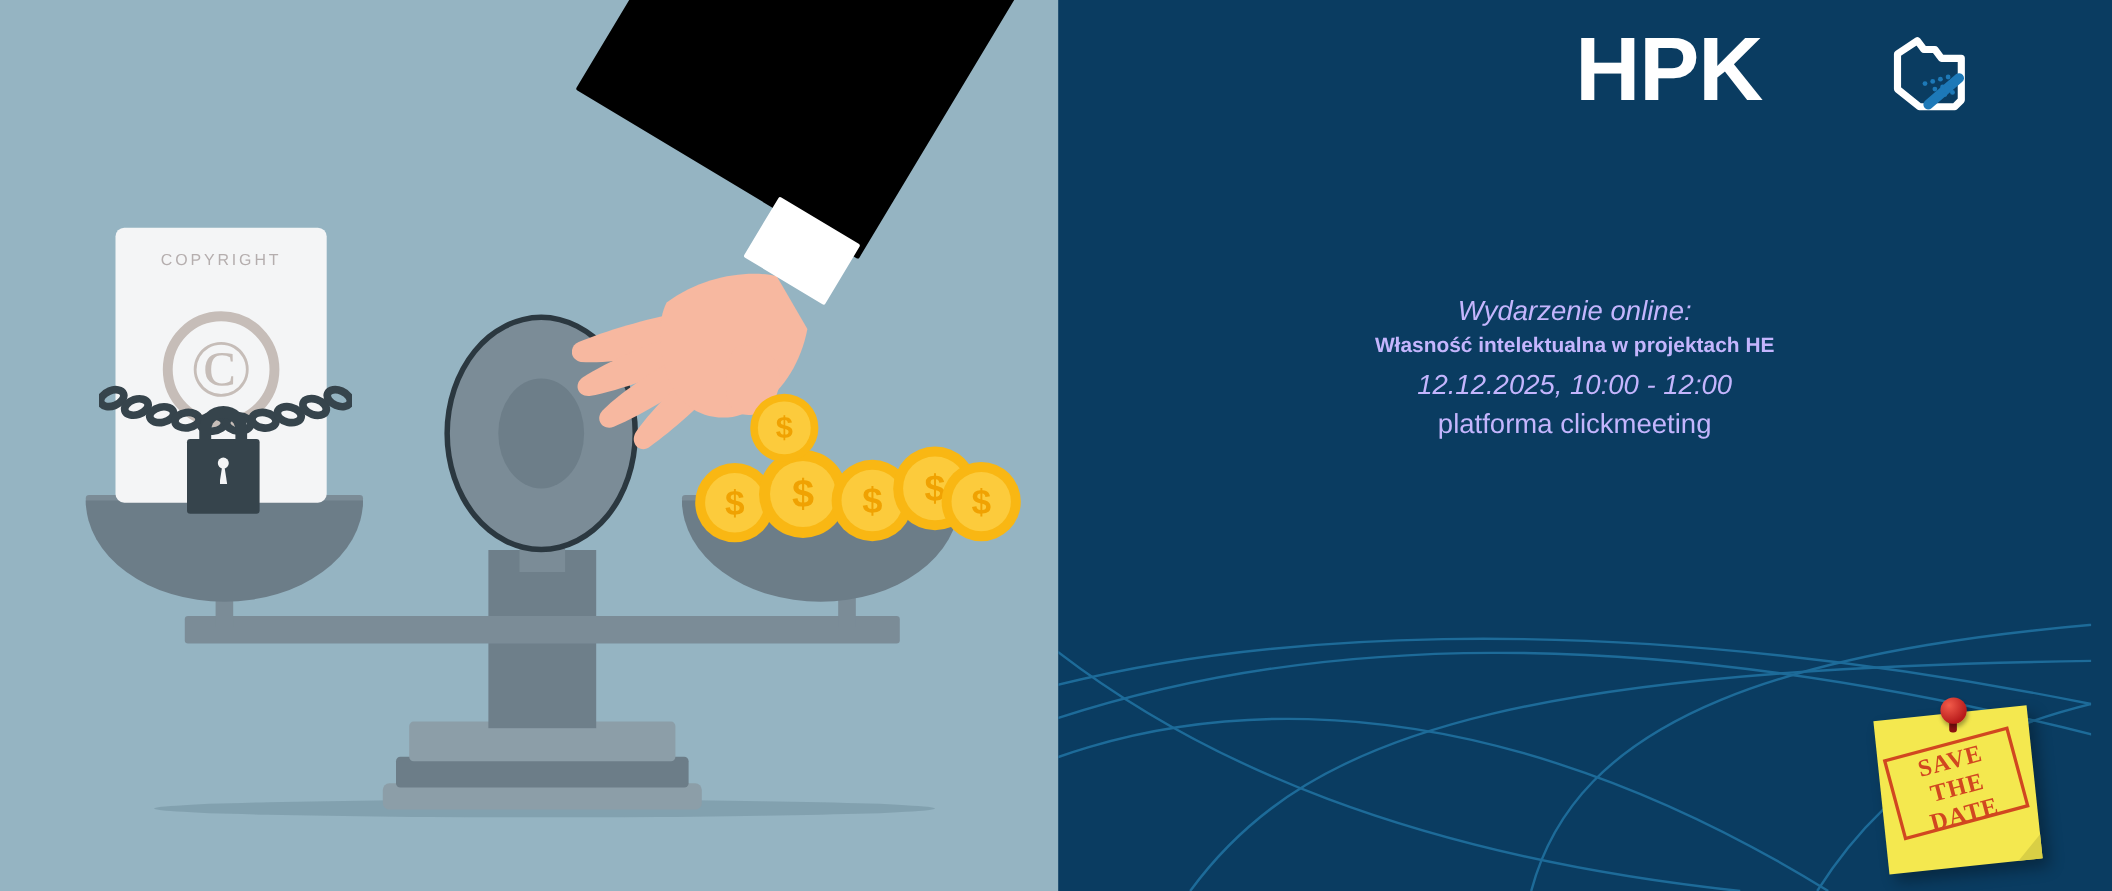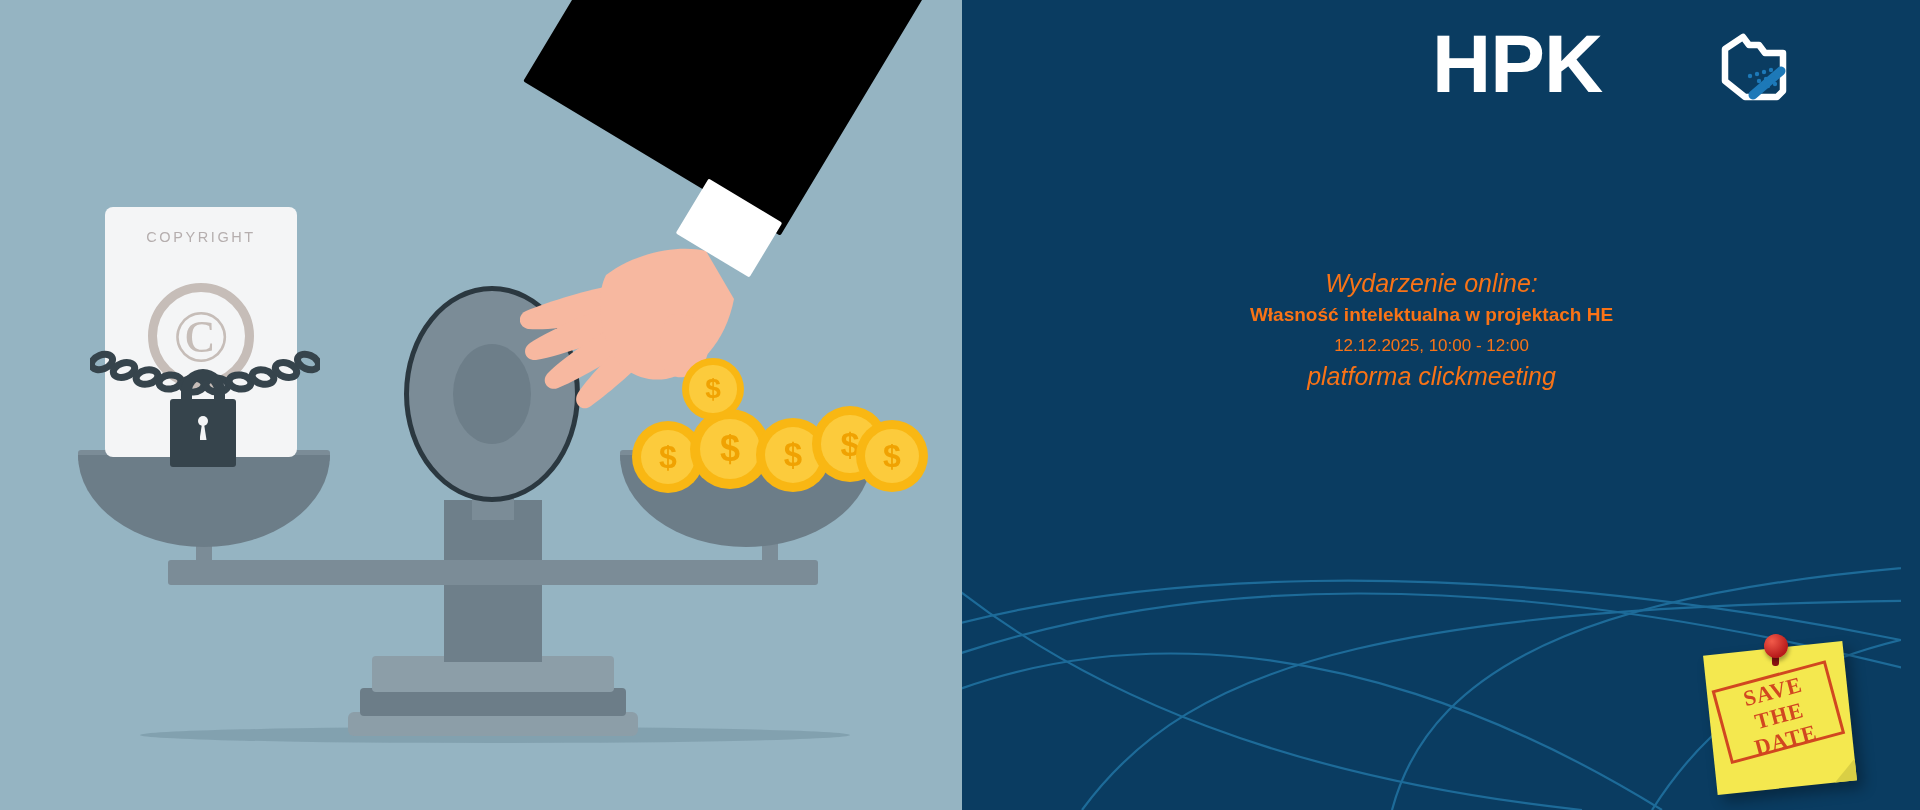--- a/index.html
+++ b/index.html
@@ -284,27 +284,27 @@
     white-space:nowrap;
     font-family:"Liberation Sans", sans-serif;
   }
 
   
   .event-text {
     position:absolute;
     left:0; top:268px;
     width:939px;
     text-align:center;
-    color:#f97316;
+    color:#c4b5fd;
   }
   .event-line { line-height:1.26; white-space:nowrap; }
   .ev-kicker { font-size:25px; font-style:italic; font-weight:400; }
   .ev-title  { font-size:19px; font-weight:bold; font-style:normal; padding-top:3px; }
-  .ev-when   { font-size:17px; padding-top:9px; }
-  .ev-where  { font-size:25px; font-style:italic; padding-top:4px; }
+  .ev-when   { font-size:25px; font-style:italic; padding-top:9px; }
+  .ev-where  { font-size:25px; padding-top:4px; }
 
   
   .sticky-wrap {
     position:absolute;
     left:740px; top:632px;
     width:175px; height:170px;
   }
   .sticky {
     position:absolute;
     left:8px; top:16px;

